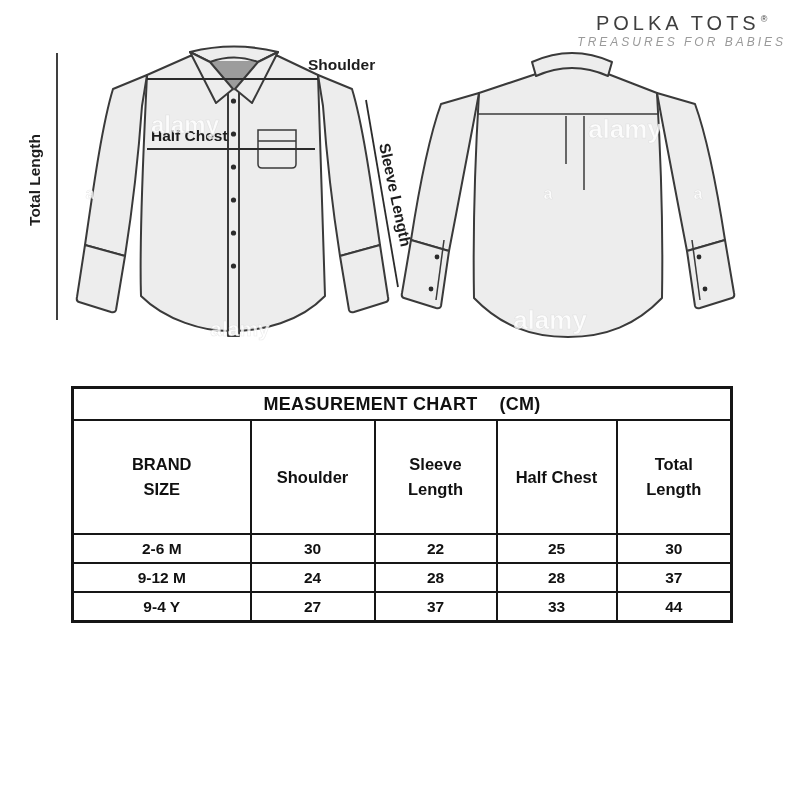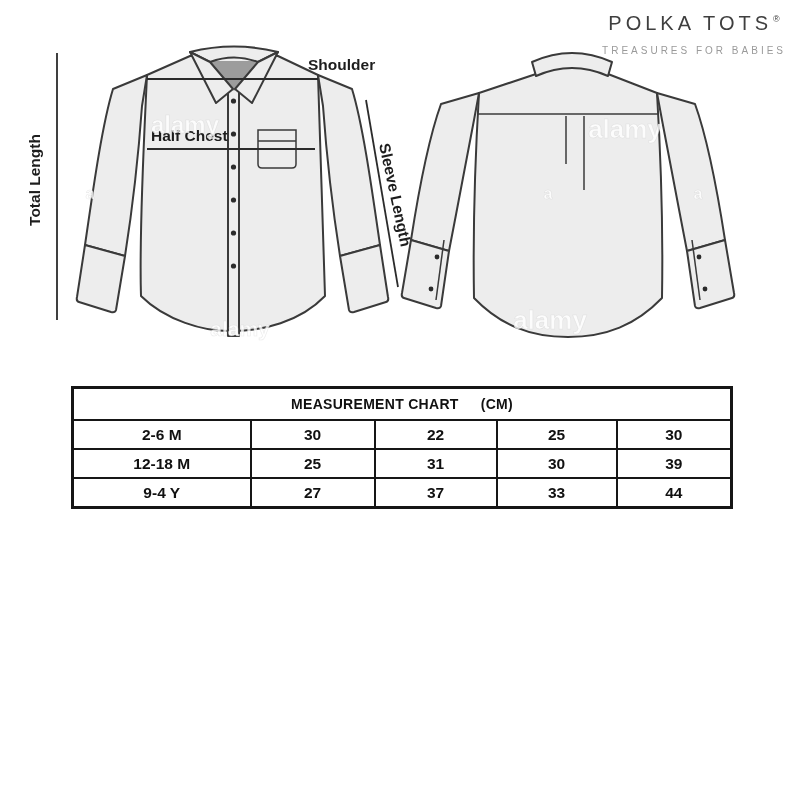--- a/index.html
+++ b/index.html
@@ -3,39 +3,39 @@
 <meta charset="utf-8">
 <style>
   html,body{margin:0;padding:0;background:#ffffff;}
   .stage{position:relative;width:800px;height:790px;background:#ffffff;overflow:hidden;
          font-family:"Liberation Sans",sans-serif;}
 
   
   .logo{position:absolute;top:12px;right:14px;text-align:center;color:#3f3f3f;}
   .logo-main{font-size:20px;letter-spacing:4px;font-weight:400;white-space:nowrap;}
   .logo-reg{font-size:9px;vertical-align:super;letter-spacing:0;margin-left:1px;}
-  .logo-tag{font-size:10px;letter-spacing:3px;color:#9a9a9a;margin-top:10px;white-space:nowrap;}
+  .logo-tag{font-size:12px;letter-spacing:3px;color:#9a9a9a;margin-top:0;white-space:nowrap;font-style:italic;}
 
   
   .diagram{position:absolute;left:0;top:0;}
   .shirt{fill:#ededed;stroke:#3a3a3a;stroke-width:2;stroke-linejoin:round;}
   .detail{fill:none;stroke:#3a3a3a;stroke-width:1.5;}
   .measure{stroke:#2b2b2b;stroke-width:1.8;fill:none;}
   .mlabel{font-family:"Liberation Sans",sans-serif;font-weight:bold;font-size:15.5px;fill:#1d1d1d;}
   .btn{fill:#2b2b2b;stroke:none;}
   .wm{font-family:"Liberation Sans",sans-serif;font-weight:bold;fill:#ffffff;fill-opacity:0.8;
       stroke:#c2c2c2;stroke-opacity:0.35;stroke-width:0.6;}
 
   
   .size-table{position:absolute;left:71px;top:386px;}
   table{border-collapse:collapse;width:659px;table-layout:fixed;
         font-family:"Liberation Sans",sans-serif;color:#111;text-align:center;
         border:3px solid #161616;}
   th,td{border:2px solid #161616;font-weight:bold;padding:0;}
-  .title-row th{height:30px;font-size:14px;letter-spacing:0.3px;}
+  .title-row th{height:30px;font-size:18px;letter-spacing:0.3px;}
   .title-unit{margin-left:22px;}
   .head-row th{height:112px;font-size:16.5px;white-space:pre-line;line-height:1.5;}
   tbody td{height:27px;font-size:15.5px;}
 </style>
 </head>
 <body>
 
 <div class="stage">
 
   <div class="logo">
@@ -138,35 +138,45 @@
         <col style="width:178px">
           <col style="width:124px">
           <col style="width:122px">
         <col style="width:120px">
           <col style="width:115px">
       </colgroup>
       <thead>
         <tr class="title-row">
           <th colspan="5"><span>MEASUREMENT CHART</span><span class="title-unit">(CM)</span></th>
         </tr>
+        <tr class="head-row">
+          <th>BRAND
+SIZE</th>
+          <th>Shoulder</th>
+          <th>Sleeve
+Length</th>
+          <th>Half Chest</th>
+          <th>Total
+Length</th>
+        </tr>
       </thead>
       <tbody>
         <tr>
           <td>2-6 M</td>
           <td>30</td>
           <td>22</td>
           <td>25</td>
           <td>30</td>
         </tr>
         <tr>
-          <td>12-18 M</td>
-          <td>25</td>
-          <td>31</td>
-          <td>30</td>
-          <td>39</td>
+          <td>9-12 M</td>
+          <td>24</td>
+          <td>28</td>
+          <td>28</td>
+          <td>37</td>
         </tr>
         <tr>
           <td>9-4 Y</td>
           <td>27</td>
           <td>37</td>
           <td>33</td>
           <td>44</td>
         </tr>
       </tbody>
     </table>

